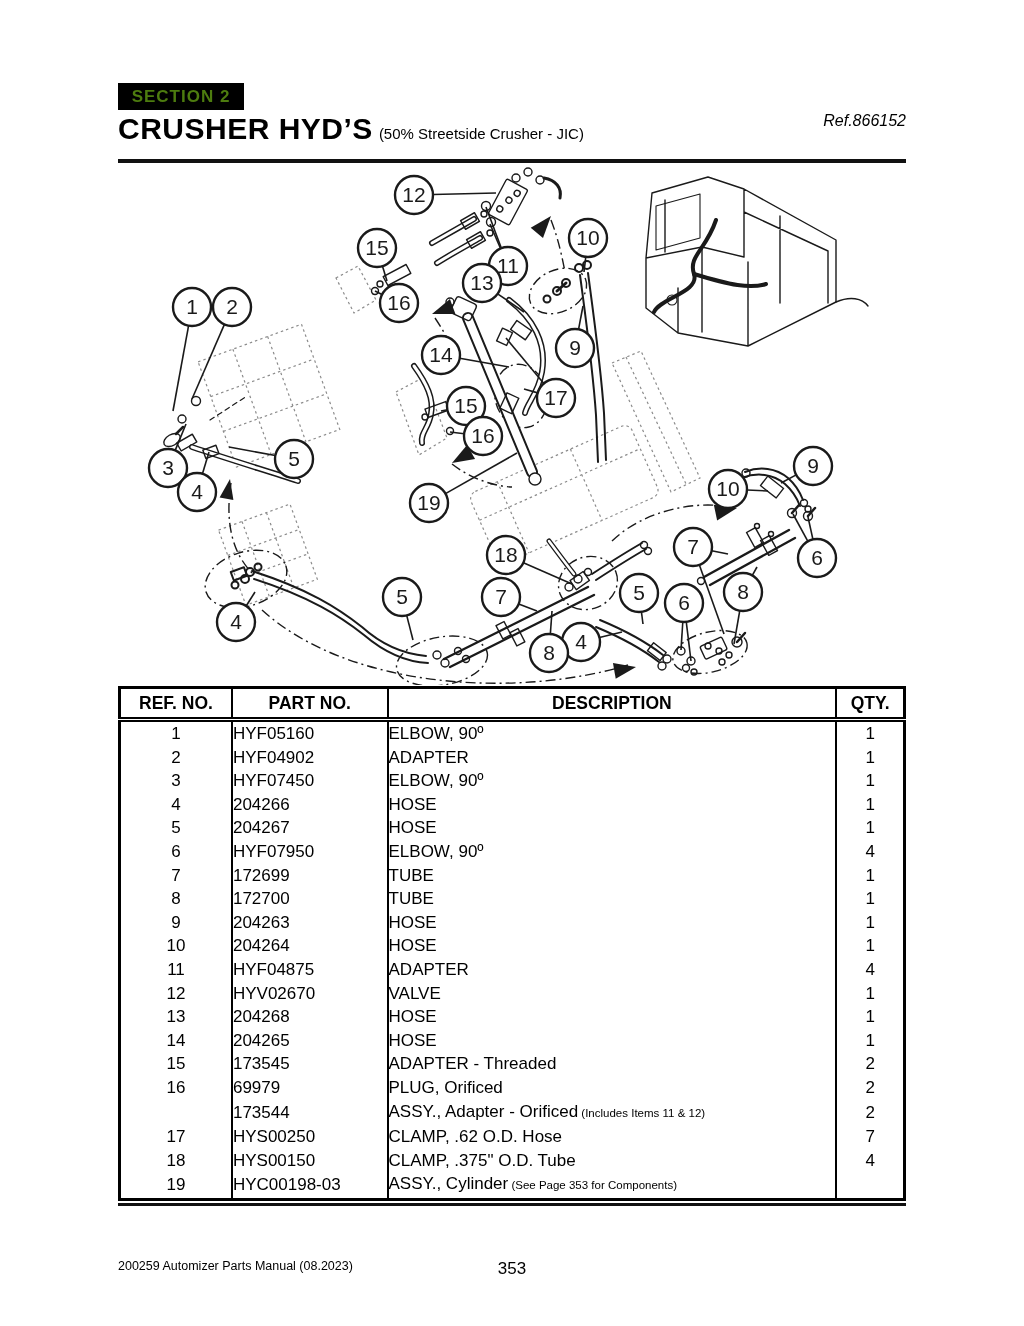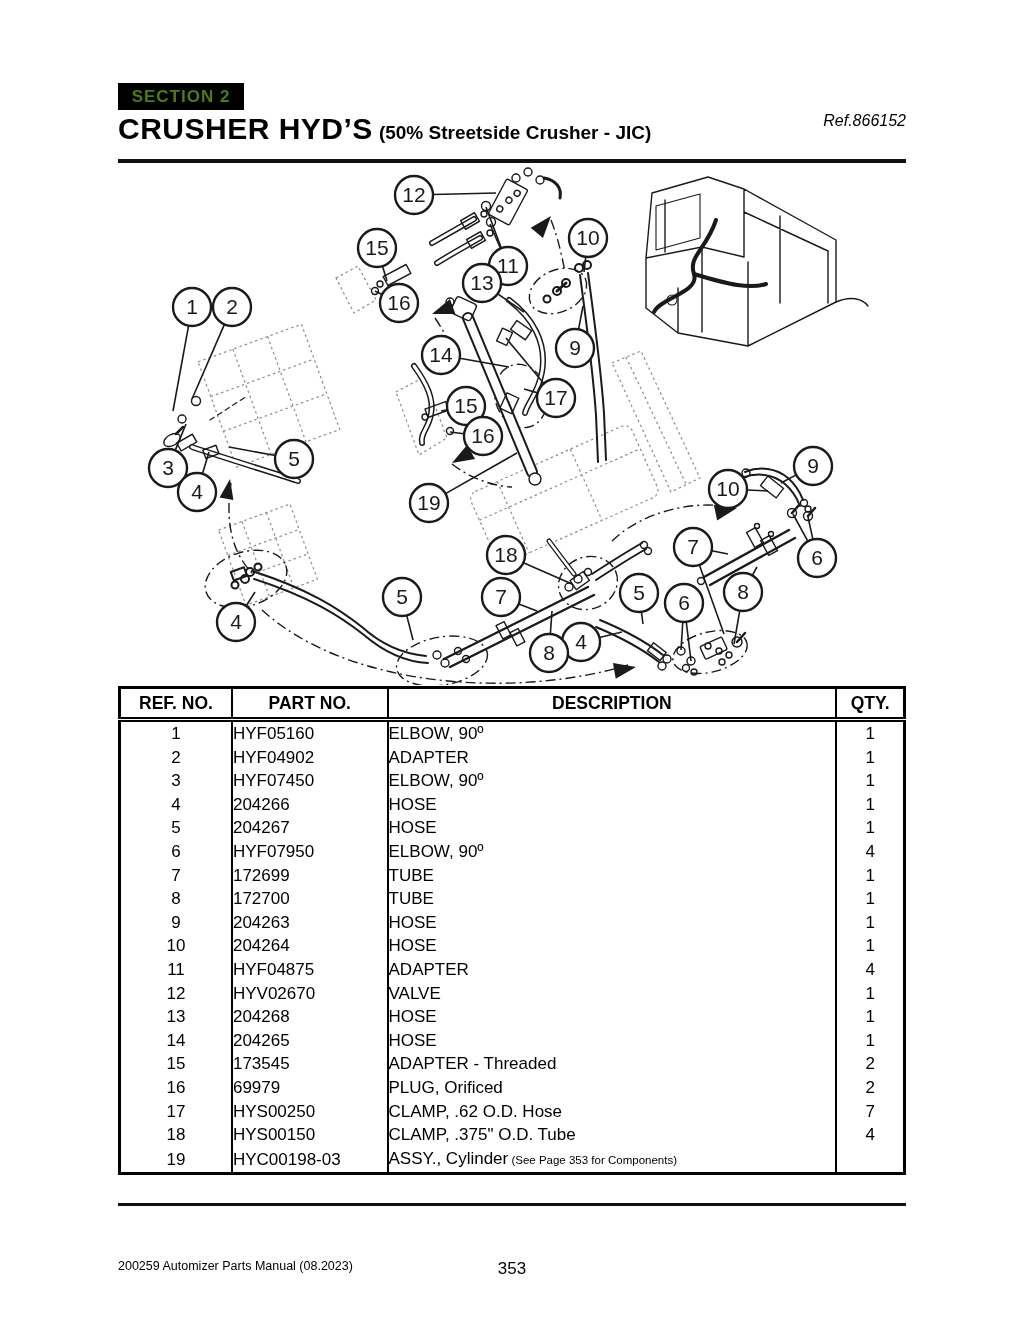--- a/index.html
+++ b/index.html
@@ -2,21 +2,21 @@
 <html><head>
 <meta charset="utf-8">
 <style>
   html,body{margin:0;padding:0;background:#ffffff;}
   body{width:1024px;height:1326px;position:relative;font-family:"Liberation Sans",sans-serif;color:#000;}
   .page{position:absolute;inset:0;background:#fff;overflow:hidden;}
   .section-box{position:absolute;left:118px;top:83px;width:126px;height:27px;background:#000;color:#4d7c0f;
     font-weight:bold;font-size:17px;line-height:27px;text-align:center;letter-spacing:1px;}
   .title-row{position:absolute;left:118px;top:112px;width:788px;white-space:nowrap;}
   .title{font-size:30px;font-weight:bold;letter-spacing:0.5px;}
-  .subtitle{font-size:19px;font-weight:bold;margin-left:6px;}
+  .subtitle{font-size:15px;font-weight:normal;margin-left:6px;}
   .refnum{position:absolute;right:118px;top:112px;font-size:16px;font-style:italic;}
   .rule-top{position:absolute;left:118px;top:159px;width:788px;height:4px;background:#111;}
   .rule-bottom{position:absolute;left:118px;top:1203px;width:788px;height:3px;background:#111;}
   svg.diagram{position:absolute;left:0;top:165px;}
   table.parts{position:absolute;left:118px;top:686px;width:788px;border-collapse:collapse;table-layout:fixed;
     border:3px solid #000;font-size:17px;}
   table.parts col.c-ref{width:112px;} table.parts col.c-part{width:155px;}
   table.parts col.c-desc{width:447px;} table.parts col.c-qty{width:68px;}
   table.parts th{border-bottom:5px double #000;font-weight:bold;font-size:17.5px;height:28px;padding:0;}
   table.parts th,table.parts td{border-left:2px solid #000;}
@@ -556,20 +556,26 @@
           <td class="desc">ADAPTER - Threaded</td>
           <td class="qty">2</td>
         </tr>
         <tr>
           <td class="ref">16</td>
           <td class="part">69979</td>
           <td class="desc">PLUG, Orificed</td>
           <td class="qty">2</td>
         </tr>
         <tr>
+          <td class="ref"></td>
+          <td class="part">173544</td>
+          <td class="desc">ASSY., Adapter - Orificed<span class="desc-small"> (Includes Items 11 &amp; 12)</span></td>
+          <td class="qty">2</td>
+        </tr>
+        <tr>
           <td class="ref">17</td>
           <td class="part">HYS00250</td>
           <td class="desc">CLAMP, .62 O.D. Hose</td>
           <td class="qty">7</td>
         </tr>
         <tr>
           <td class="ref">18</td>
           <td class="part">HYS00150</td>
           <td class="desc">CLAMP, .375" O.D. Tube</td>
           <td class="qty">4</td>

